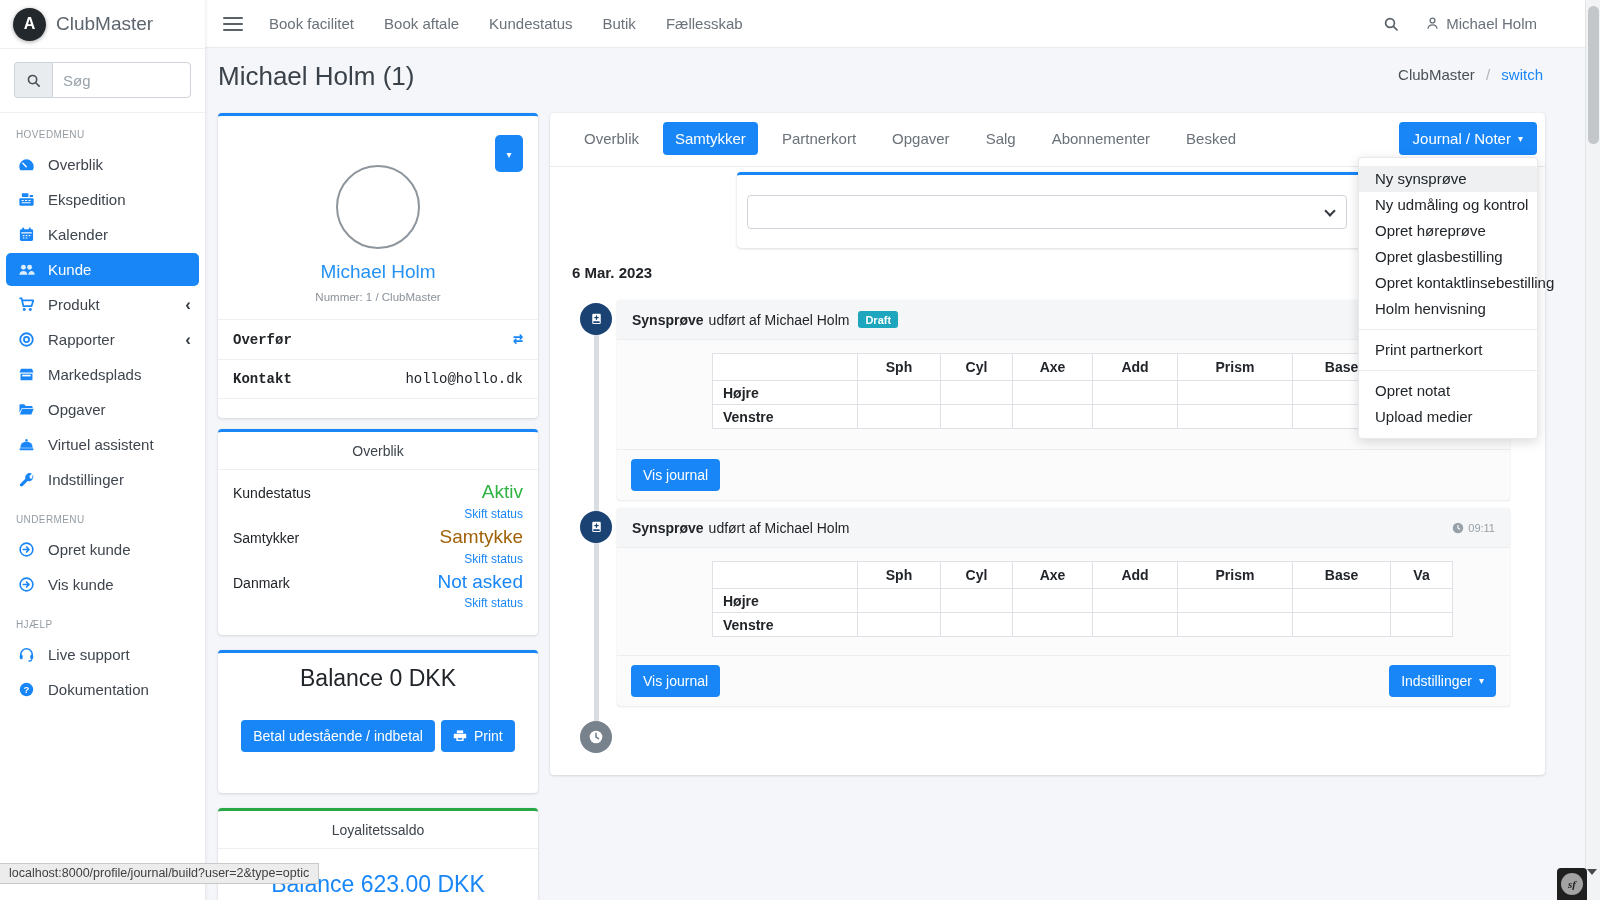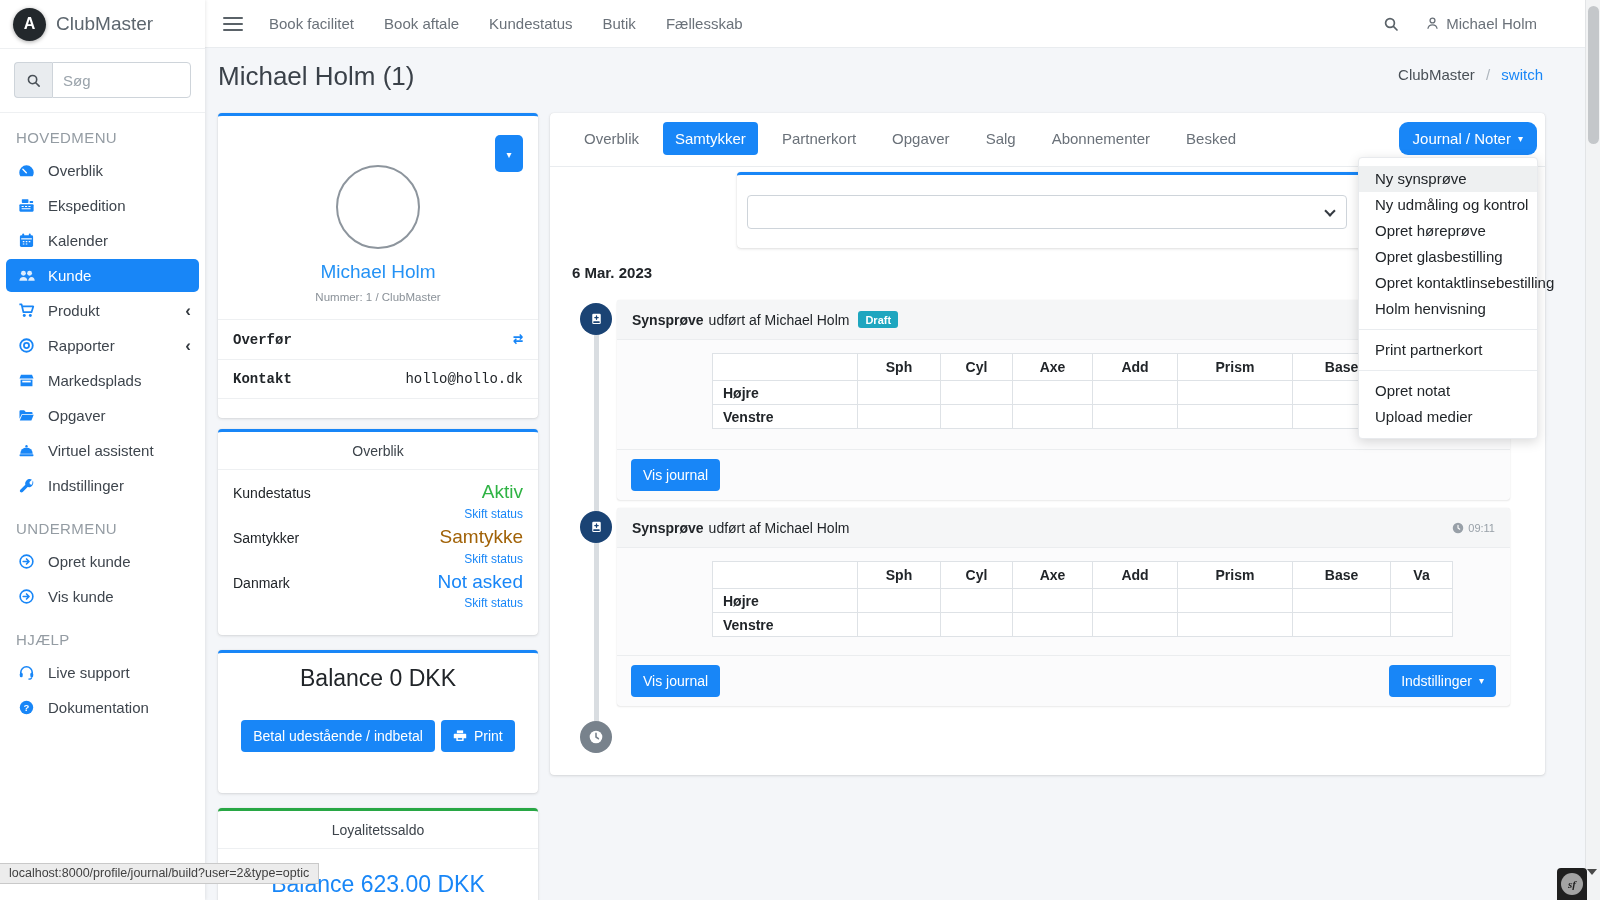--- a/index.html
+++ b/index.html
@@ -20,21 +20,21 @@
                 font-size:16px; box-shadow:0 1px 4px rgba(0,0,0,.35); }
   .brand-name { font-size:19px; color:#5d666e; }
   .side-search { padding:13px 14px 14px; border-bottom:1px solid #eef0f2; display:flex; }
   .search-btn { width:38px; height:36px; background:#e9ecef; border:1px solid #ced4da;
                 border-right:none; border-radius:4px 0 0 4px; display:flex; align-items:center;
                 justify-content:center; color:#495057; cursor:pointer; }
   .side-search input { flex:1; height:36px; border:1px solid #ced4da; border-radius:0 4px 4px 0;
                 padding:0 10px; font-size:15px; color:#495057; outline:none; width:50px;
                 font-family:"Liberation Sans",sans-serif; }
   .side-search input::placeholder { color:#9aa3ab; }
-  .s-section-label { font-size:15px; color:#949ca3; padding:16px 16px 6px; letter-spacing:.4px; }
+  .s-section-label { font-size:10px; color:#949ca3; padding:16px 16px 6px; letter-spacing:.4px; }
   .s-item { display:flex; align-items:center; gap:11px; margin:2px 6px; padding:8px 8px 8px 12px;
             border-radius:5px; color:#3e454d; font-size:15px; cursor:pointer; }
   .s-item .s-ic { width:19px; color:#1886f7; flex:none; }
   .s-item.active { background:#1886f7; color:#fff; }
   .s-item.active .s-ic { color:rgba(255,255,255,.85); }
   .s-chev { margin-left:auto; color:#343a40; font-size:17px; font-weight:bold; line-height:1; }
 
   
   .topnav { position:absolute; left:205px; top:0; width:1395px; height:48px; background:#fff;
             border-bottom:1px solid #e9ecef; display:flex; align-items:center; padding:0 18px;
@@ -94,21 +94,21 @@
                  padding:8px 12px; cursor:pointer; display:inline-flex; align-items:center; gap:7px;
                  font-family:"Liberation Sans",sans-serif; }
   .loyalty-card { left:13px; top:760px; width:320px; height:200px; }
   .loy-balance { text-align:center; font-size:23px; color:#1886f7; margin-top:22px; }
 
   
   .main-card { left:345px; top:65px; width:995px; height:662px; }
   .tabs-row { position:absolute; left:22px; top:9px; display:flex; gap:12px; }
   .tab { font-size:15px; color:#6a7179; padding:8px 12px; border-radius:4px; cursor:pointer; }
   .tab.active { background:#1886f7; color:#fff; }
-  .journal-btn { position:absolute; right:8px; top:9px; font-size:15px; padding:8px 14px;border-radius:9px; }
+  .journal-btn { position:absolute; right:8px; top:9px; font-size:15px; padding:8px 14px; }
   .caret { font-size:10px; line-height:1; }
   .tabs-divider { position:absolute; left:0; top:53px; width:100%; border-bottom:1px solid #e9ecef; }
 
   .select-card { position:absolute; left:187px; top:59px; width:793px; height:76px; background:#fff;
                  border-top:3px solid #1886f7; border-radius:4px;
                  box-shadow:0 0 1px rgba(0,0,0,.15), 0 1px 3px rgba(0,0,0,.12); }
   .tl-select { position:absolute; left:10px; top:20px; width:600px; height:34px;
                border:1px solid #ced4da; border-radius:4px; background:#fff; cursor:pointer; }
   .tl-select .chev { position:absolute; right:12px; top:11px; width:8px; height:8px;
                border-right:2px solid #343a40; border-bottom:2px solid #343a40;

